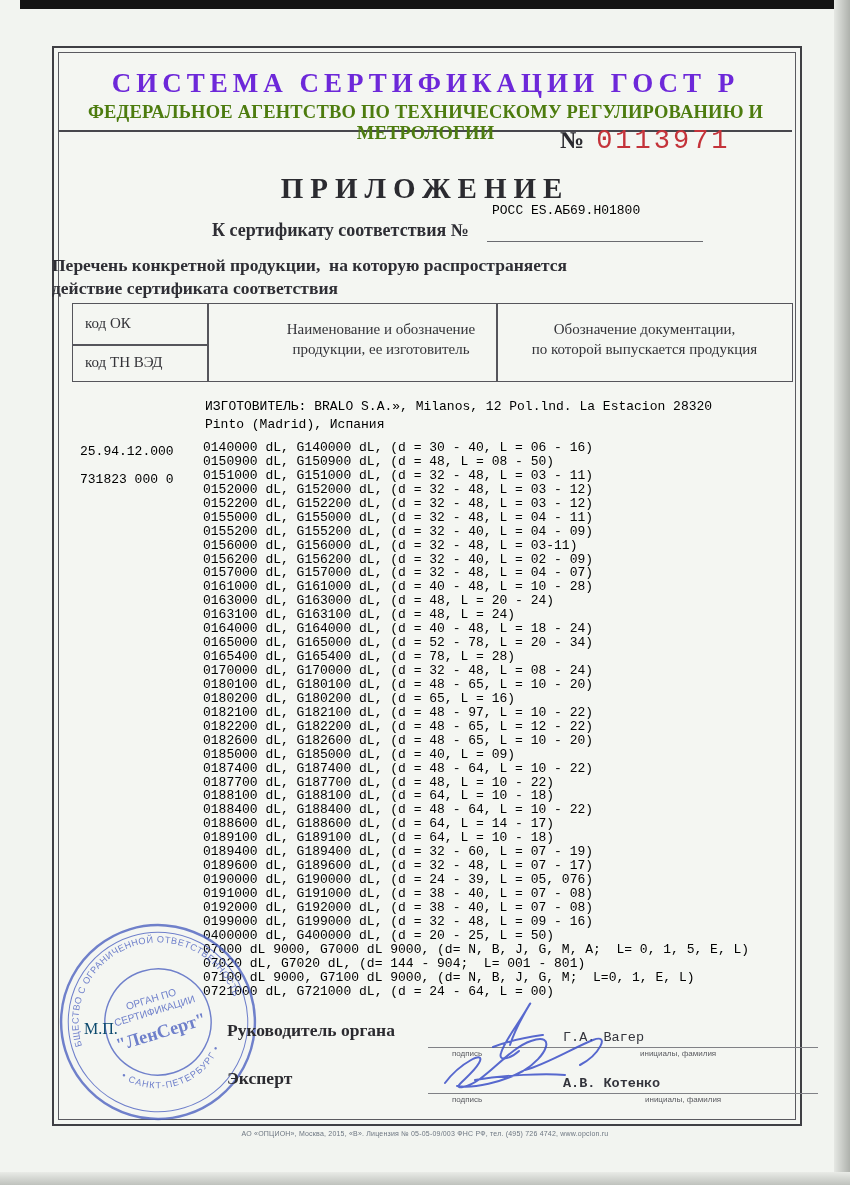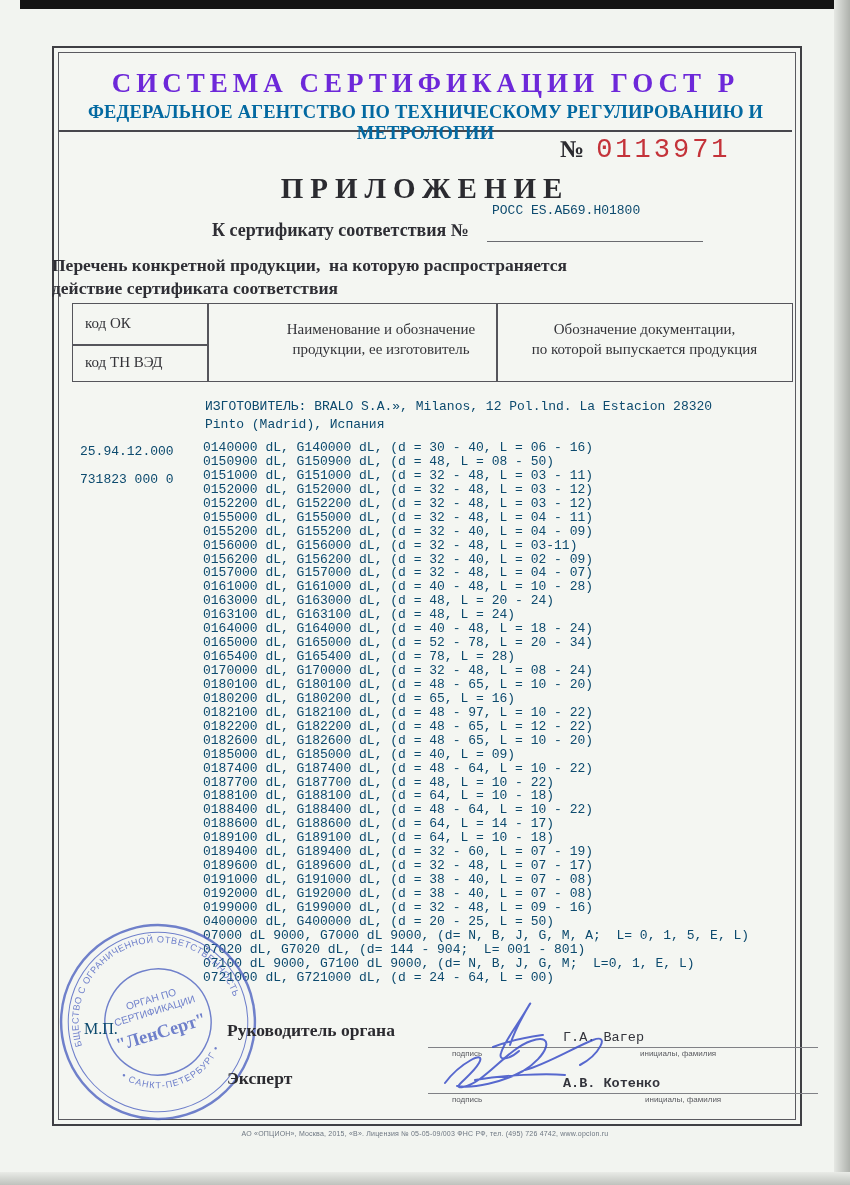--- a/index.html
+++ b/index.html
@@ -12,23 +12,23 @@
   
   .topbar   { position:absolute; left:20px; top:0; width:830px; height:9px; background:#141414; }
   .edge-right  { position:absolute; right:0; top:0; width:16px; height:100%; background:linear-gradient(to right,#e6e8e4,#aeb1ac); }
   .edge-bottom { position:absolute; left:0; bottom:0; width:100%; height:13px; background:linear-gradient(to bottom,#e9ebe7,#bfc2bd); }
   
   .frame       { position:absolute; left:52px; top:46px; width:746px; height:1076px; border:2px solid #3f3f44; background:#f4f6f2; }
   .frame-inner { position:absolute; left:4px; top:4px; right:4px; bottom:4px; border:1px solid #5a5a60; }
   
   .header { position:absolute; left:59px; top:53px; width:733px; height:77px; border-bottom:2px solid #47474d; text-align:center; }
   .header .l1 { margin-top:15px; font-size:27px; font-weight:bold; letter-spacing:5px; color:#6d28d9; }
-  .header .l2 { margin-top:3px;  font-size:18.5px; font-weight:bold; letter-spacing:0.2px; color:#0369a1; }
-  
-  .docnum { position:absolute; top:135px; left:560px; white-space:nowrap; }
+  .header .l2 { margin-top:3px;  font-size:18.5px; font-weight:bold; letter-spacing:0.2px; color:#4d7c0f; }
+  
+  .docnum { position:absolute; top:126px; left:560px; white-space:nowrap; }
   .docnum .no  { font-size:24px; font-weight:bold; color:#2b2b30; }
   .docnum .val { font-family:"Liberation Mono", monospace; font-size:27px; letter-spacing:3px; margin-left:8px; }
   
   .title { position:absolute; left:52px; top:172px; width:746px; text-align:center;
            font-size:29px; font-weight:bold; letter-spacing:7px; color:#2b2b30; }
   
   .cert-label { position:absolute; left:212px; top:220px; font-size:18px; font-weight:bold; }
   .cert-value { position:absolute; left:492px; top:203px; font-family:"Liberation Mono", monospace; font-size:13.5px; color:#33343c; }
   .cert-line  { position:absolute; left:487px; top:241px; width:216px; border-top:1.5px solid #6a6b70; }
   
@@ -38,21 +38,21 @@
   .thead { position:absolute; left:72px; top:303px; width:719px; height:77px; border:1.5px solid #55555b; }
   .t-v1  { position:absolute; left:134px; top:0; bottom:0; width:1.5px; background:#55555b; }
   .t-v2  { position:absolute; left:423px; top:0; bottom:0; width:1.5px; background:#55555b; }
   .t-h1  { position:absolute; left:0; top:40px; width:134px; height:1.5px; background:#55555b; }
   .t-c   { position:absolute; font-size:15px; color:#333338; }
   .cell-ok    { left:12px; top:11px; }
   .cell-tnved { left:12px; top:50px; }
   .cell-mid   { left:136px; top:15px; width:344px; text-align:center; line-height:20px; }
   .cell-right { left:425px; top:15px; width:293px; text-align:center; line-height:20px; }
   
-  .mono { font-family:"Liberation Mono", monospace; font-size:13px; color:#0c4a6e; }
+  .mono { font-family:"Liberation Mono", monospace; font-size:13px; color:#000000; }
   .manufacturer { position:absolute; left:205px; top:398px; line-height:18px; white-space:pre; }
   .code-ok    { position:absolute; left:80px; top:444px; white-space:pre; }
   .code-tnved { position:absolute; left:80px; top:472px; white-space:pre; }
   .products { position:absolute; left:203px; top:441px; }
   .products > div { white-space:pre; line-height:13.95px; height:13.95px; }
   
   .sig-label { position:absolute; font-size:17.5px; font-weight:bold; color:#2b2b30;font-family:Liberation Serif, serif; }
   .lab1 { left:227px; top:1020px; }
   .lab2 { left:227px; top:1068px; }
   .sig-line { position:absolute; border-top:1px solid #808186; }
@@ -150,20 +150,21 @@
       <div>0182600 dL, G182600 dL, (d = 48 - 65, L = 10 - 20)</div>
       <div>0185000 dL, G185000 dL, (d = 40, L = 09)</div>
       <div>0187400 dL, G187400 dL, (d = 48 - 64, L = 10 - 22)</div>
       <div>0187700 dL, G187700 dL, (d = 48, L = 10 - 22)</div>
       <div>0188100 dL, G188100 dL, (d = 64, L = 10 - 18)</div>
       <div>0188400 dL, G188400 dL, (d = 48 - 64, L = 10 - 22)</div>
       <div>0188600 dL, G188600 dL, (d = 64, L = 14 - 17)</div>
       <div>0189100 dL, G189100 dL, (d = 64, L = 10 - 18)</div>
       <div>0189400 dL, G189400 dL, (d = 32 - 60, L = 07 - 19)</div>
       <div>0189600 dL, G189600 dL, (d = 32 - 48, L = 07 - 17)</div>
+      <div>0190000 dL, G190000 dL, (d = 24 - 39, L = 05, 076)</div>
       <div>0191000 dL, G191000 dL, (d = 38 - 40, L = 07 - 08)</div>
       <div>0192000 dL, G192000 dL, (d = 38 - 40, L = 07 - 08)</div>
       <div>0199000 dL, G199000 dL, (d = 32 - 48, L = 09 - 16)</div>
       <div>0400000 dL, G400000 dL, (d = 20 - 25, L = 50)</div>
       <div>07000 dL 9000, G7000 dL 9000, (d= N, B, J, G, M, A;  L= 0, 1, 5, E, L)</div>
       <div>07020 dL, G7020 dL, (d= 144 - 904;  L= 001 - 801)</div>
       <div>07100 dL 9000, G7100 dL 9000, (d= N, B, J, G, M;  L=0, 1, E, L)</div>
       <div>0721000 dL, G721000 dL, (d = 24 - 64, L = 00)</div>
     </div>
 

